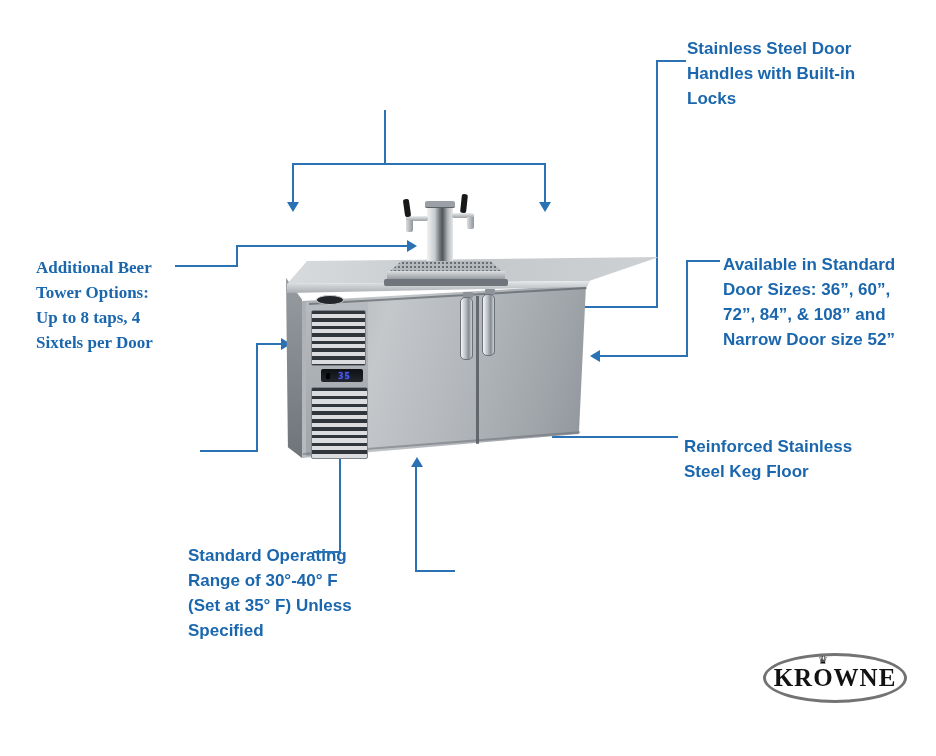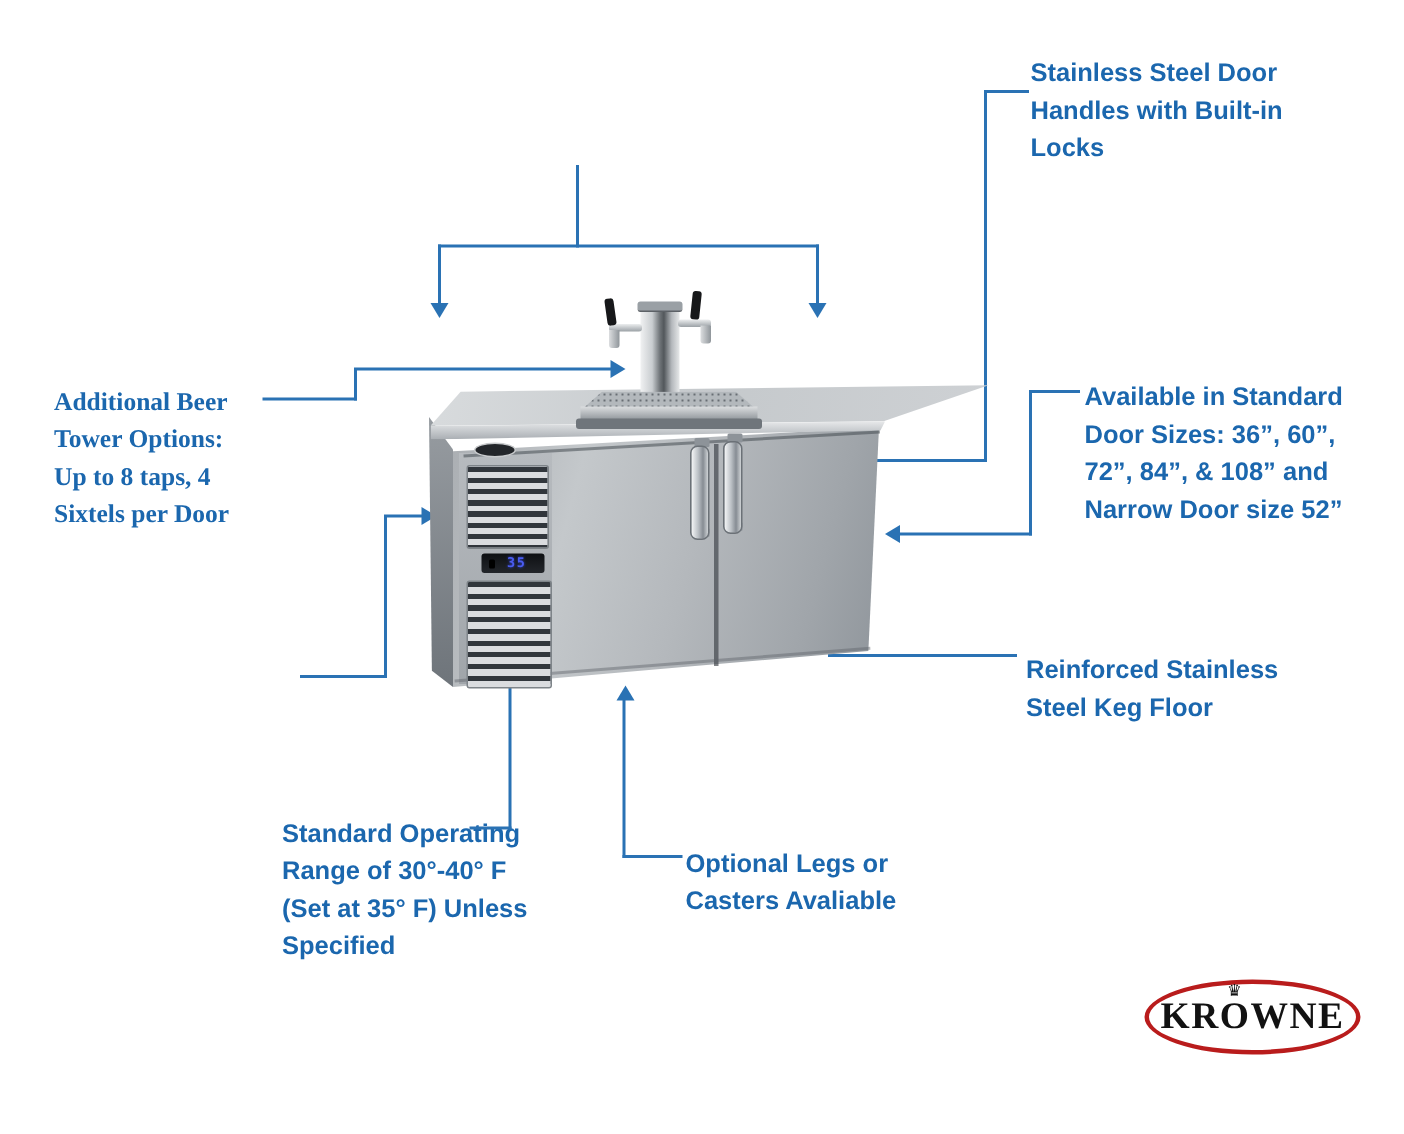--- a/index.html
+++ b/index.html
@@ -63,21 +63,21 @@
   .faucet-spout{position:absolute;z-index:3;width:7px;height:12px;border-radius:0 0 2px 2px;
     background:linear-gradient(90deg,#dcdee0,#8f959a);}
   .tap-handle{position:absolute;z-index:3;width:6px;border-radius:2px;background:#17181a;}
   #tray-top{left:389px;top:261px;width:114px;height:11px;z-index:3;
     clip-path:polygon(0 100%, 11% 0, 89% 0, 100% 100%);background-color:#b3b8bc;
     background-image:radial-gradient(#686e74 1px, transparent 1px);background-size:4px 4px;}
   #tray-lip{left:387px;top:271px;width:118px;height:9px;z-index:3;
     background:linear-gradient(180deg,#dcdee0,#8f959a);}
   #tray-base{left:384px;top:279px;width:124px;height:7px;z-index:3;background:#6f757b;border-radius:2px;}
   
-  #logo{position:absolute;left:763px;top:653px;width:138px;height:44px;border:3px solid #b91c1c;
+  #logo{position:absolute;left:763px;top:653px;width:138px;height:44px;border:3px solid #737373;
     border-radius:50%;display:flex;align-items:center;justify-content:center;background:#fff;}
   #logo .word{font-family:"Liberation Serif",serif;font-size:25px;font-weight:bold;color:#121212;
     letter-spacing:1px;display:flex;align-items:baseline;}
   #logo .o-wrap{position:relative;display:inline-block;}
   #logo .crown{position:absolute;top:-10px;left:50%;transform:translateX(-50%);font-size:11px;
     color:#121212;font-family:"DejaVu Sans",sans-serif;}
 </style>
 </head>
 <body>
 
@@ -93,22 +93,20 @@
   <div class="co" style="left:723px;top:252px;">Available in Standard
 Door Sizes: 36”, 60”,
 72”, 84”, &amp; 108” and
 Narrow Door size 52”</div>
   <div class="co" style="left:684px;top:434px;">Reinforced Stainless
 Steel Keg Floor</div>
   <div class="co" style="left:148px;top:543px;margin-left:40px;">Standard Operating
 Range of 30°-40° F
 (Set at 35° F) Unless
 Specified</div>
-  <div class="co" style="left:457px;top:563px;">Optional Legs or
-Casters Avaliable</div>
 
   <div class="ln v" style="left:384px;top:110px;height:55px;"></div>
   <div class="ln h" style="left:292px;top:163px;width:254px;"></div>
   <div class="ln v" style="left:292px;top:163px;height:40px;"></div>
   <div class="ar ar-down" style="left:287px;top:202px;"></div>
   <div class="ln v" style="left:544px;top:163px;height:40px;"></div>
   <div class="ar ar-down" style="left:539px;top:202px;"></div>
 
   <div class="ln h" style="left:656px;top:60px;width:30px;"></div>
   <div class="ln v" style="left:656px;top:60px;height:248px;"></div>

